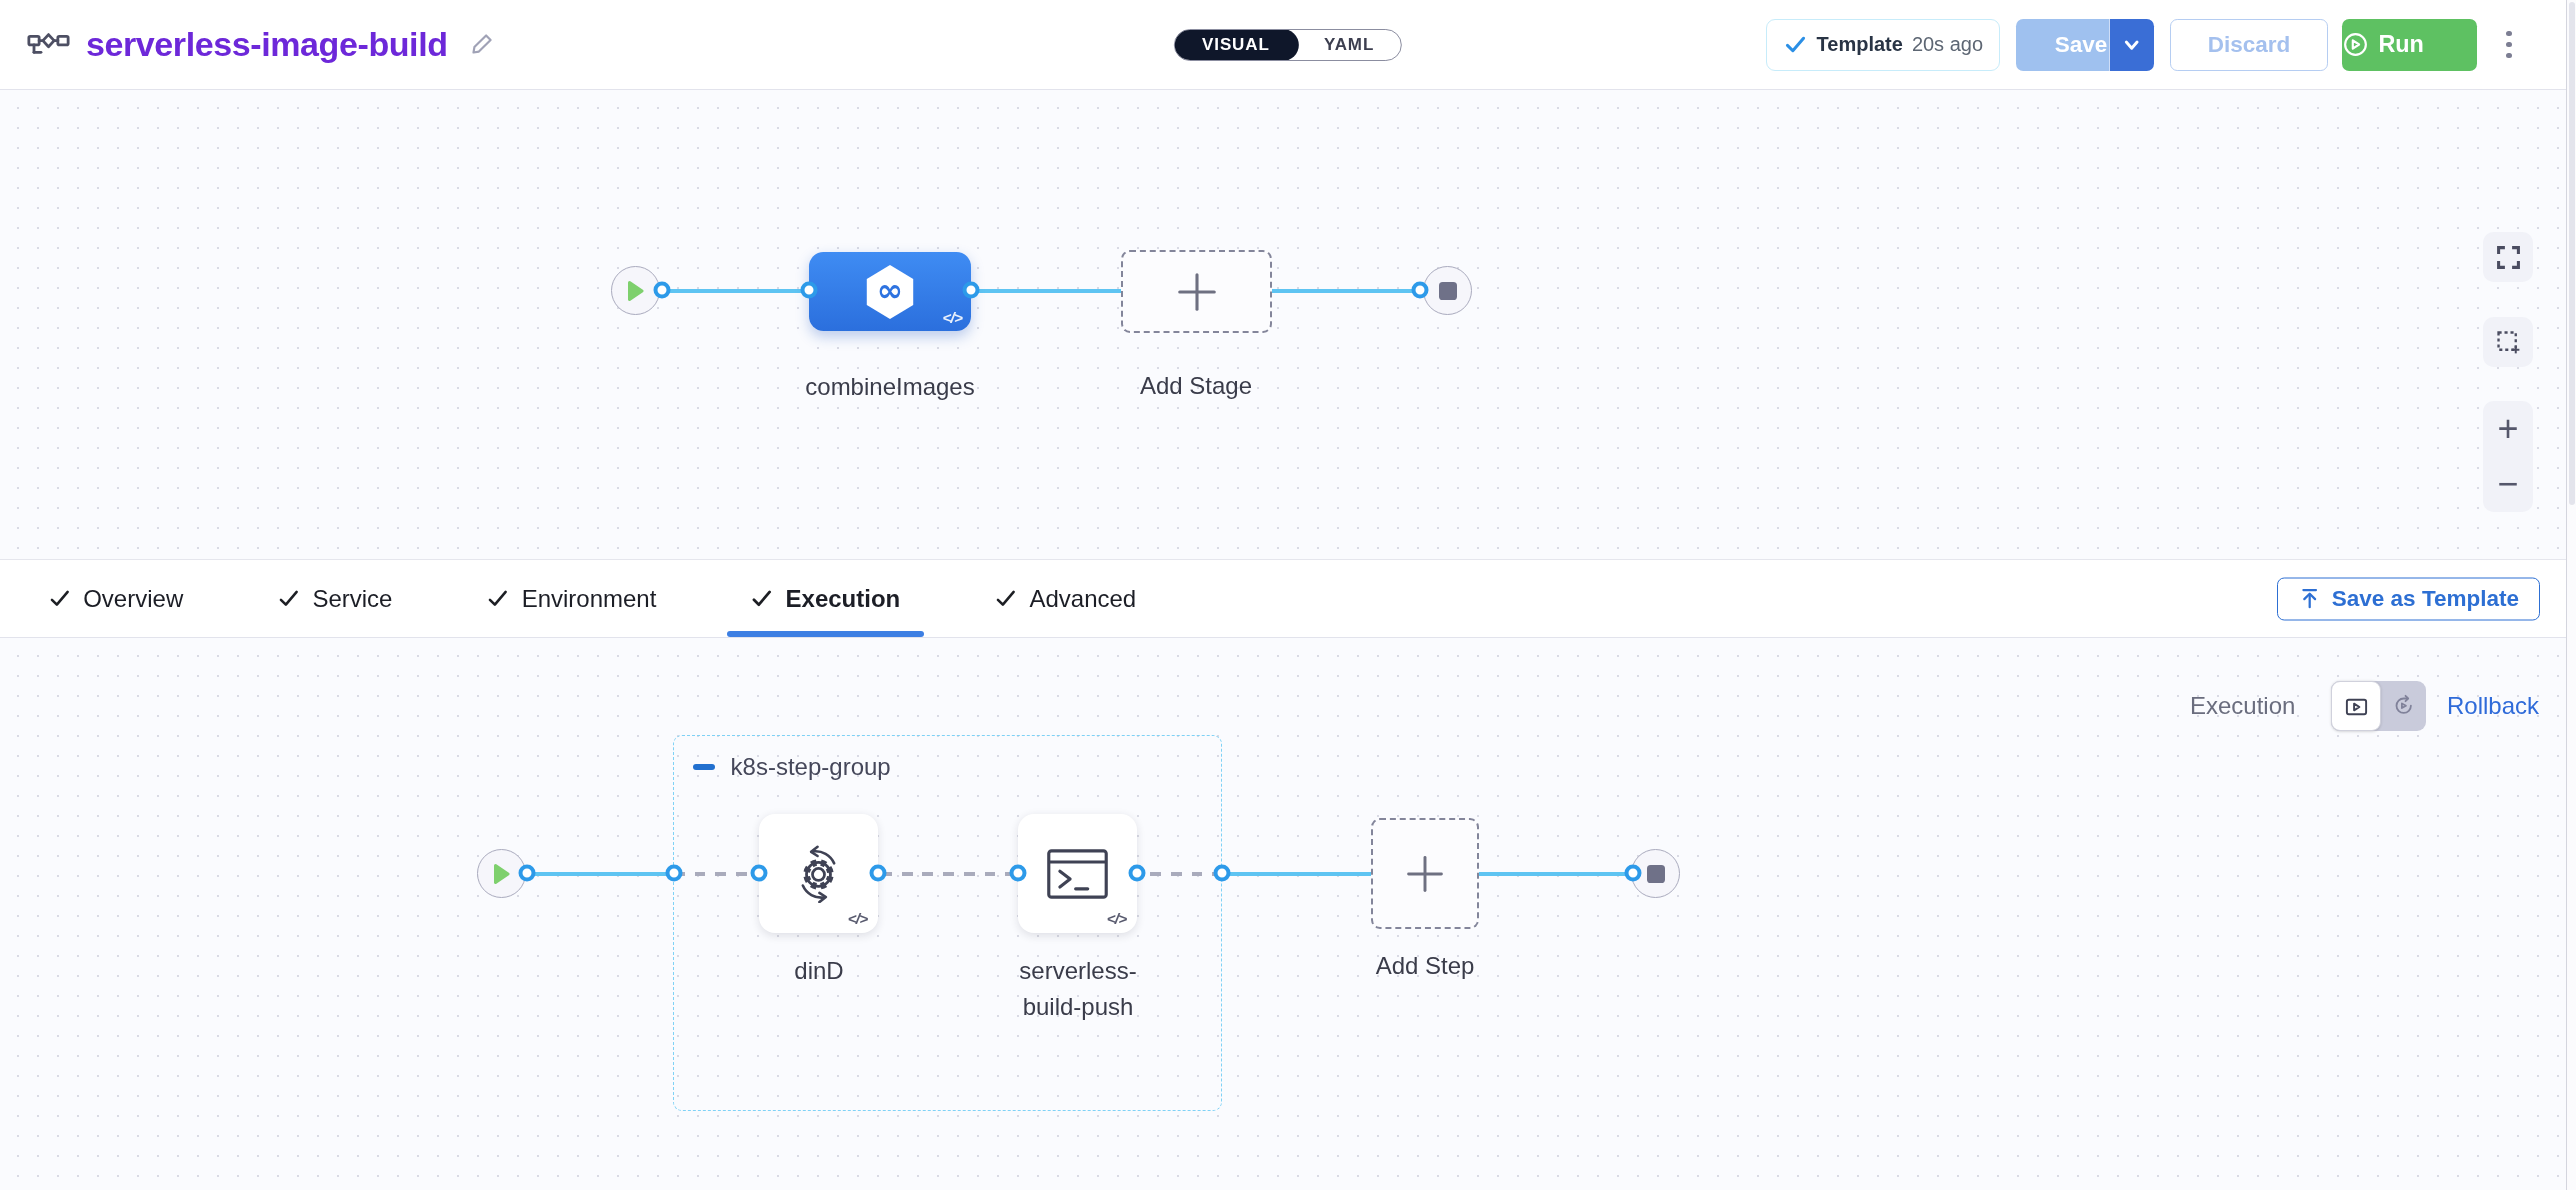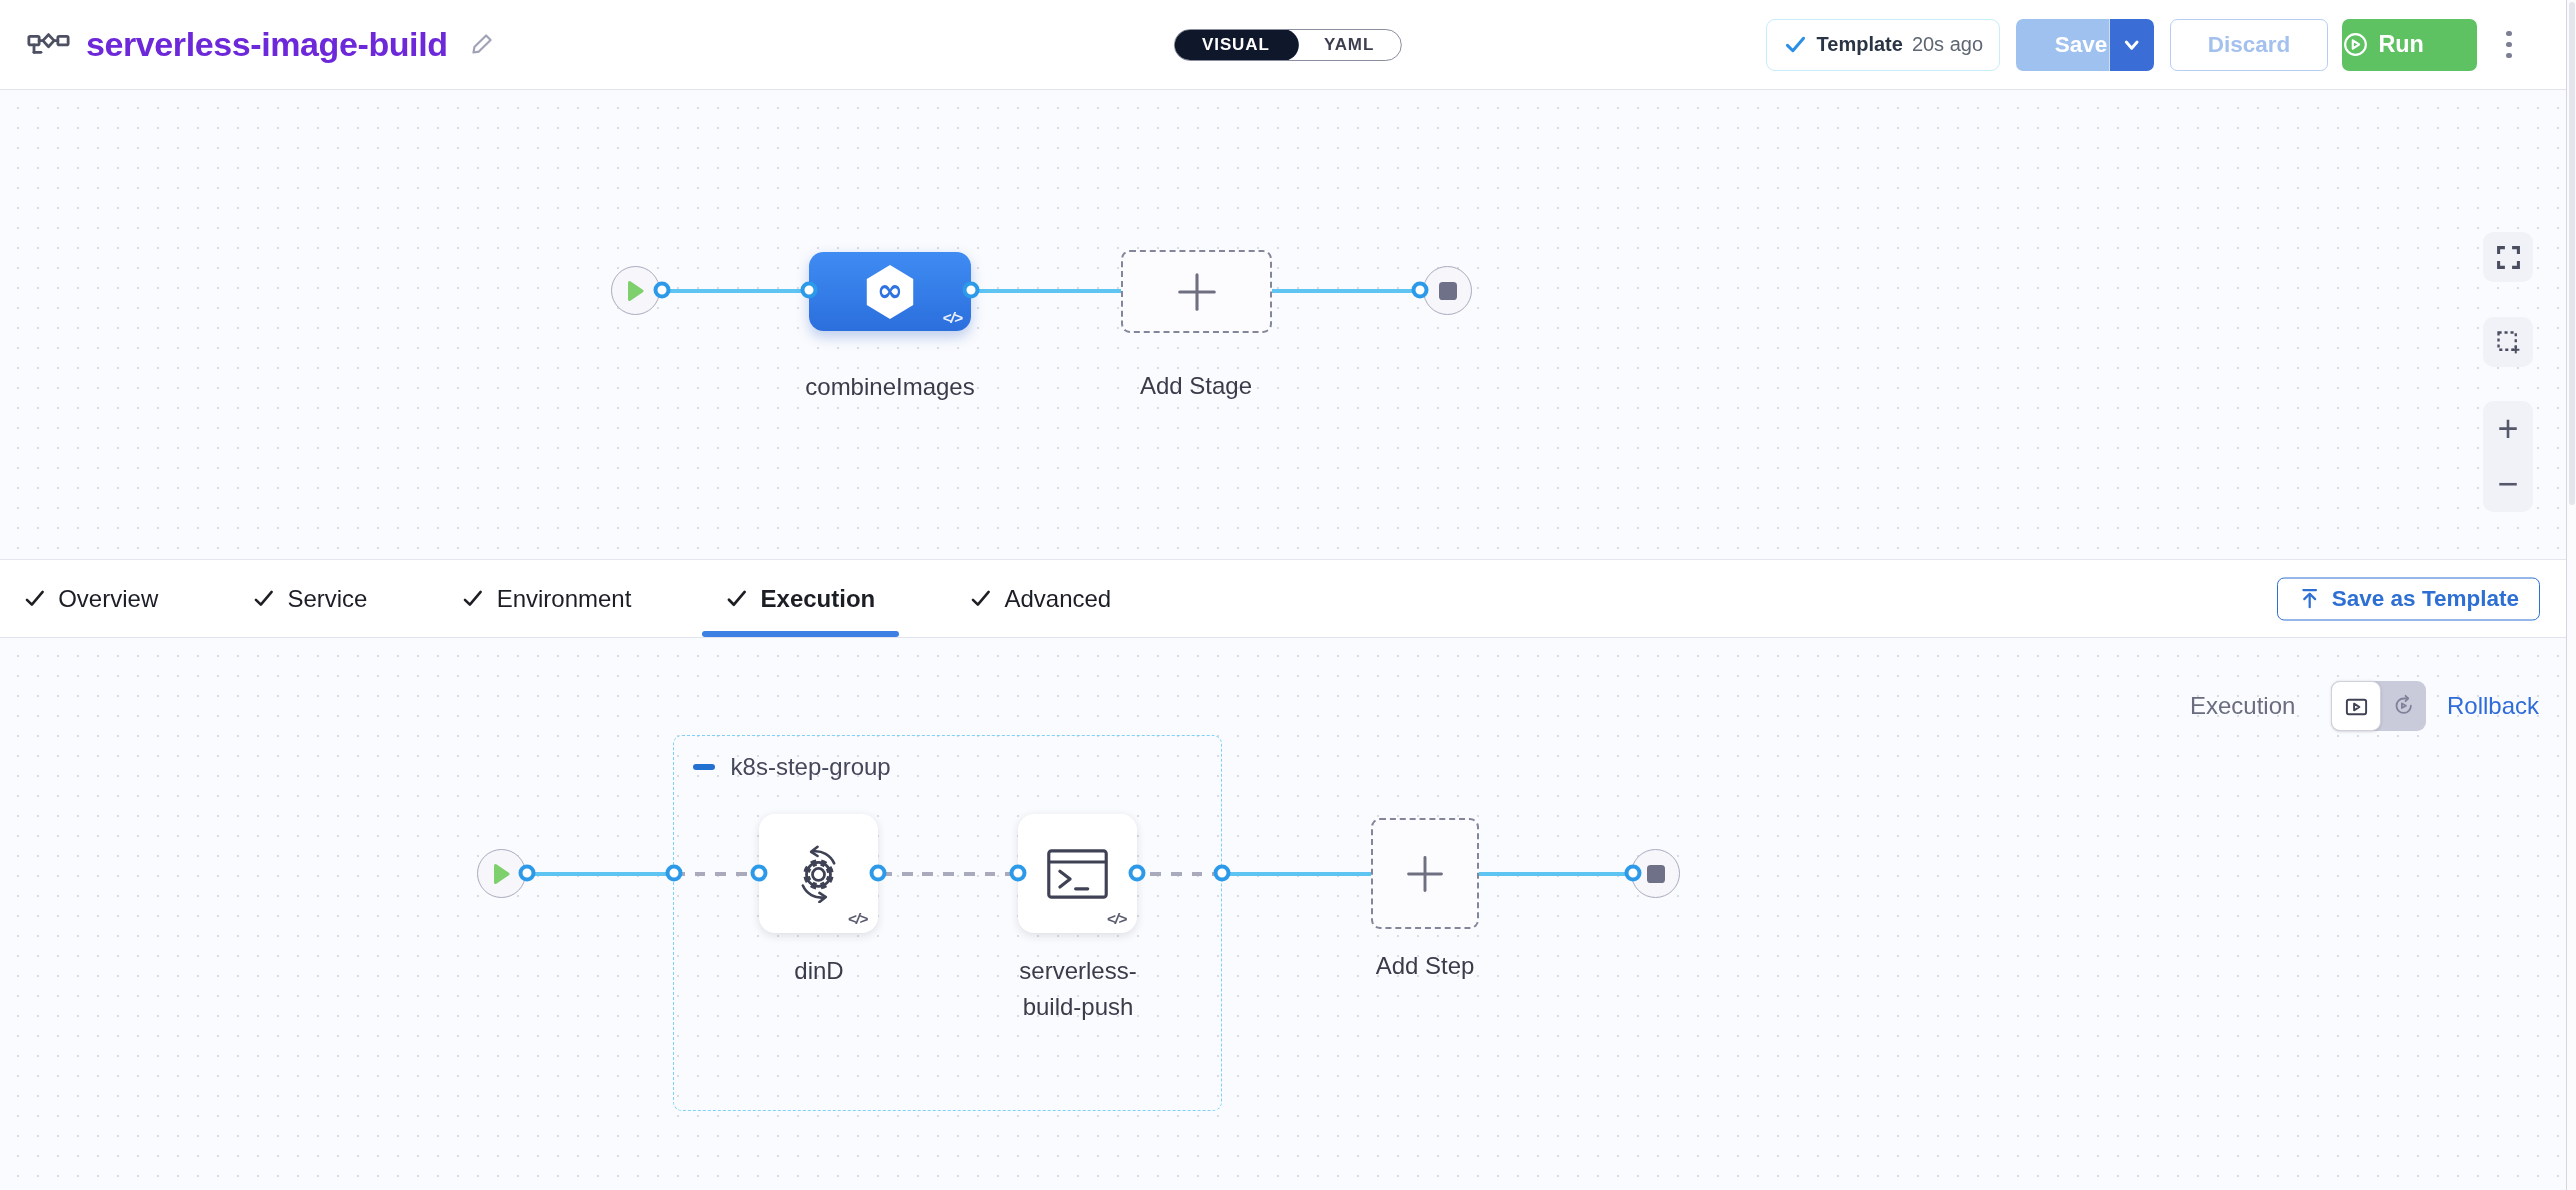--- a/index.html
+++ b/index.html
@@ -63,21 +63,21 @@
             display:flex; align-items:center; justify-content:center; z-index:4; cursor:pointer; }
   .nlabel { position:absolute; font-size:24px; color:#3a3c4a; text-align:center; z-index:4; line-height:36px; }
 
   .ctl { position:absolute; left:2483px; width:50px; background:#f1f2f8; border-radius:10.8px;
          display:flex; align-items:center; justify-content:center; cursor:pointer; z-index:8; }
   .zoomtxt { font-size:36px; font-weight:300; color:#55576b; line-height:1; }
 
   
   .tabbar { position:absolute; left:0; top:559px; width:2576px; height:79px; background:#fff;
             border-top:0.9px solid #e5e6ed; border-bottom:0.9px solid #e2e3ec; display:flex;
-            align-items:center; z-index:20; }
+            align-items:center; padding-left:25px; z-index:20; }
   .tab { position:relative; height:100%; display:flex; align-items:center; gap:12.6px; padding:0 24px;
          margin-right:47px; font-size:24px; color:#1c1e26; cursor:pointer; }
   .tab.active { font-weight:700; }
   .tab.active::after { content:""; position:absolute; left:0; right:0; bottom:0; height:6.3px;
                        background:#3d7fe3; border-radius:3.6px; }
   .btn-template { position:absolute; right:36px; top:50%; transform:translateY(-50%); height:43px;
                   display:flex; align-items:center; gap:10.8px; padding:0 20px; background:#fff;
                   border:1.8px solid #2d6fd3; border-radius:7.2px; color:#2d6fd3; font-size:22.5px;
                   font-weight:600; cursor:pointer; }
 

